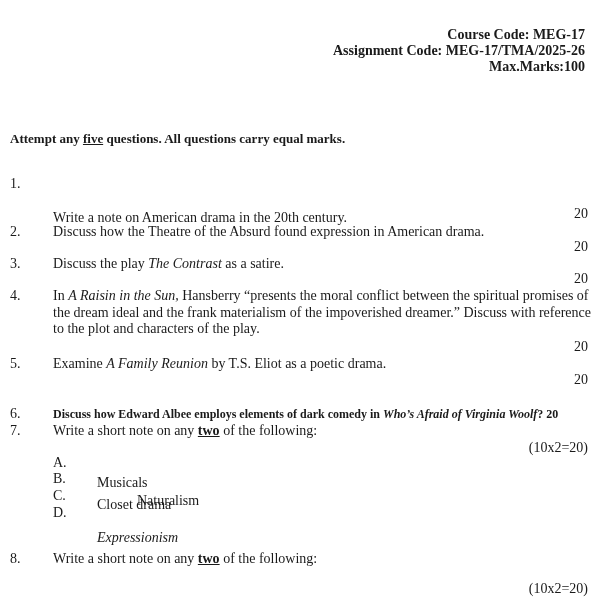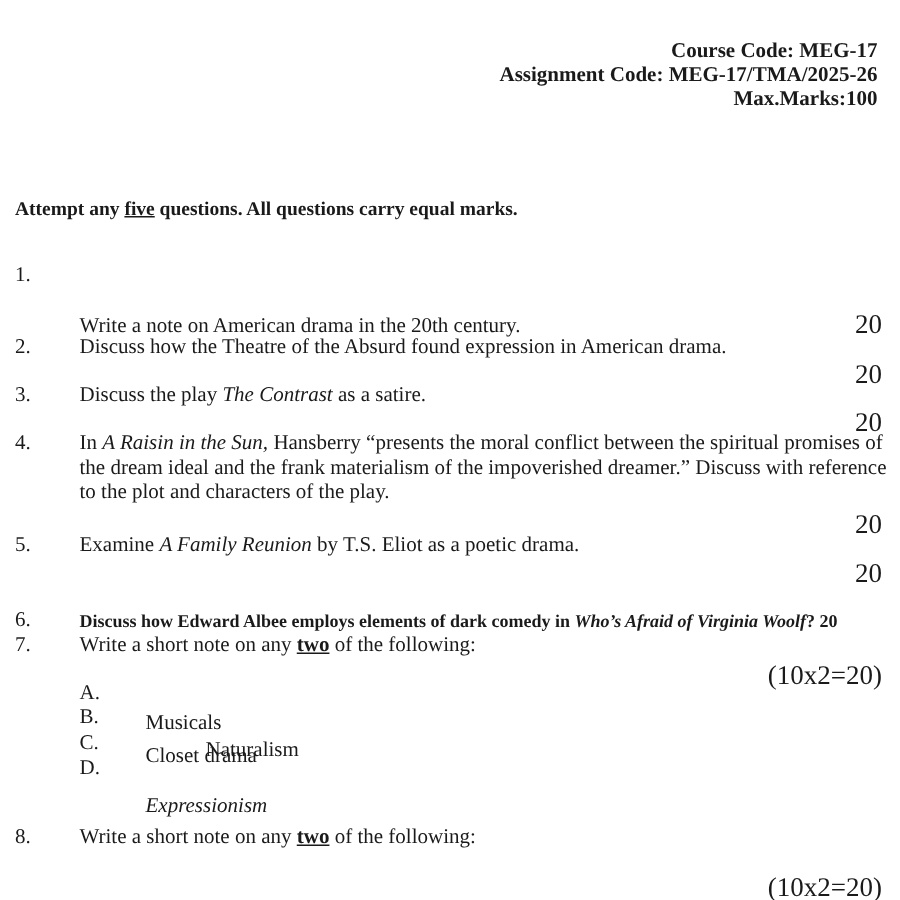--- a/index.html
+++ b/index.html
@@ -7,21 +7,21 @@
     width: 600px; height: 600px; overflow: hidden; position: relative;
     font-family: "Liberation Serif", "DejaVu Serif", serif;
     color: #1a1a1a;
   }
   .abs { position: absolute; white-space: nowrap; }
   .hdr { right: 15px; font-weight: bold; font-size: 14px; text-align: right; }
   .instr { left: 10px; top: 131px; font-weight: bold; font-size: 13px; }
   .u { text-decoration: underline; }
   .num { left: 10px; font-size: 14px; }
   .q { left: 53px; font-size: 14px; }
-  .mk { right: 12px; font-size: 18px; }
+  .mk { right: 12px; font-size: 14px; }
   .sub-l { left: 53px; font-size: 14px; }
   .sub-t { left: 97px; font-size: 14px; }
   .q4 { left: 53px; font-size: 14px; line-height: 16.5px; white-space: normal; width: 540px; }
   .q6 { font-size: 12px; font-weight: bold; }
   i { font-style: italic; }
   b { font-weight: bold; }
 </style>
 </head>
 <body>
 

